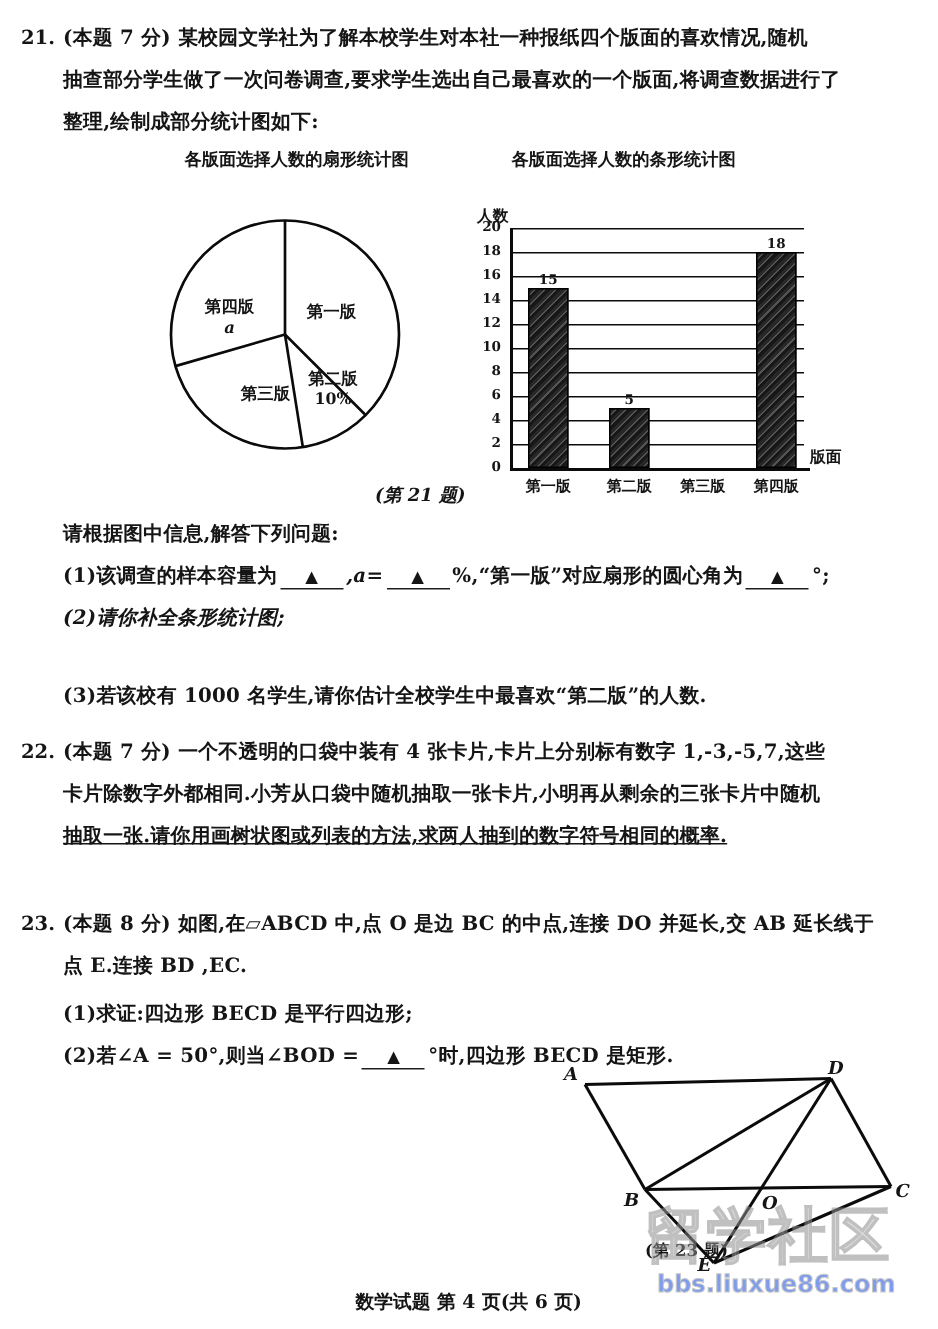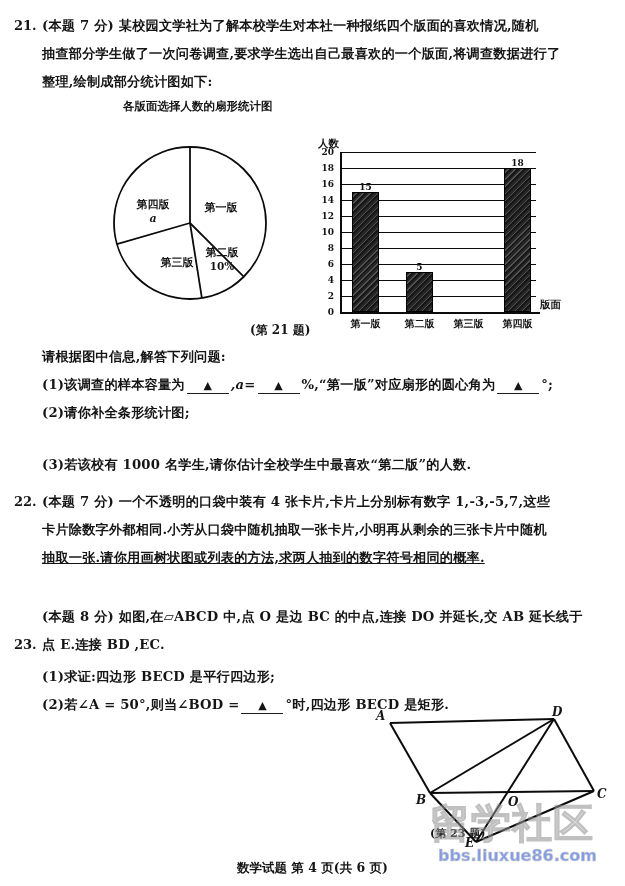--- a/index.html
+++ b/index.html
@@ -204,20 +204,21 @@
     </div>
     <div class="pie-label" style="left:38px; top:110px; width:54px;">
       <span>第三版</span>
     </div>
     <div class="pie-label" style="left:12px; top:52px; width:58px;">
       <span>第四版</span>
       <span class="avar">a</span>
     </div>
   </div>
 
+  <div class="chart-title" style="left:341px; top:99px;">各版面选择人数的条形统计图</div>
 
   <div id="bar-wrap">
 
     <div class="axis-name" style="left:10px; top:1px;">人数</div>
 
     <div class="axis-name" style="left:232px; top:162px;">版面</div>
 
     <div class="axis-line" style="left:32px; top:16px; width:1.6px; height:162px;"></div>
     <div class="axis-line" style="left:32px; top:176px; width:200px; height:1.6px;"></div>
 
@@ -252,42 +253,42 @@
     <div class="bar-value" style="left:98px;  top:126px; width:27px;">5</div>
     <div class="bar-value" style="left:147px; top:166px; width:27px;"></div>
     <div class="bar-value" style="left:196px; top:22px;  width:27px;">18</div>
 
     <div class="xtick" style="left:30px;  top:181px; width:55px;">第一版</div>
     <div class="xtick" style="left:84px;  top:181px; width:55px;">第二版</div>
     <div class="xtick" style="left:133px; top:181px; width:55px;">第三版</div>
     <div class="xtick" style="left:182px; top:181px; width:55px;">第四版</div>
   </div>
 
-  <div class="fig-caption" style="left:250px; top:322px;">(第 21 题)</div>
+  <div class="fig-caption" style="left:250px; top:322px;font-style:italic;">(第 21 题)</div>
 
   <div class="line" style="left:42px; top:349px;">请根据图中信息,解答下列问题:</div>
 
   <div class="line" style="left:42px; top:377px;">
     <span>(1)</span><span>该调查的样本容量为</span><span class="blank tri">▲</span><span class="ital">,a=</span><span class="blank tri">▲</span><span>%,“第一版”对应扇形的圆心角为</span><span class="blank tri">▲</span><span>°;</span>
   </div>
 
-  <div class="line" style="left:42px; top:405px;">
+  <div class="line" style="left:42px; top:405px;font-style:italic;">
     <span>(2)</span><span>请你补全条形统计图;</span>
   </div>
 
   <div class="line" style="left:42px; top:433px;margin-top:24px;">
     <span>(3)</span><span>若该校有 1000 名学生,请你估计全校学生中最喜欢“第二版”的人数.</span>
   </div>
 
   <div class="qnum" style="left:14px; top:494px;">22.</div>
   <div class="line" style="left:42px; top:494px;">(本题 7 分) 一个不透明的口袋中装有 4 张卡片,卡片上分别标有数字 1,-3,-5,7,这些</div>
   <div class="line" style="left:42px; top:522px;">卡片除数字外都相同.小芳从口袋中随机抽取一张卡片,小明再从剩余的三张卡片中随机</div>
   <div class="line" style="left:42px; top:550px;text-decoration:underline;">抽取一张.请你用画树状图或列表的方法,求两人抽到的数字符号相同的概率.</div>
 
-  <div class="qnum" style="left:14px; top:609px;margin-top:28px;">23.</div>
+  <div class="qnum" style="left:14px; top:609px;">23.</div>
   <div class="line" style="left:42px; top:609px;">(本题 8 分) 如图,在▱ABCD 中,点 O 是边 BC 的中点,连接 DO 并延长,交 AB 延长线于</div>
   <div class="line" style="left:42px; top:637px;">点 E.连接 BD ,EC.</div>
 
   <div class="line" style="left:42px; top:669px;">
     <span>(1)</span><span>求证:四边形 BECD 是平行四边形;</span>
   </div>
 
   <div class="line" style="left:42px; top:697px;">
     <span>(2)</span><span>若∠A = 50°,则当∠BOD =</span><span class="blank tri">▲</span><span>°时,四边形 BECD 是矩形.</span>
   </div>

